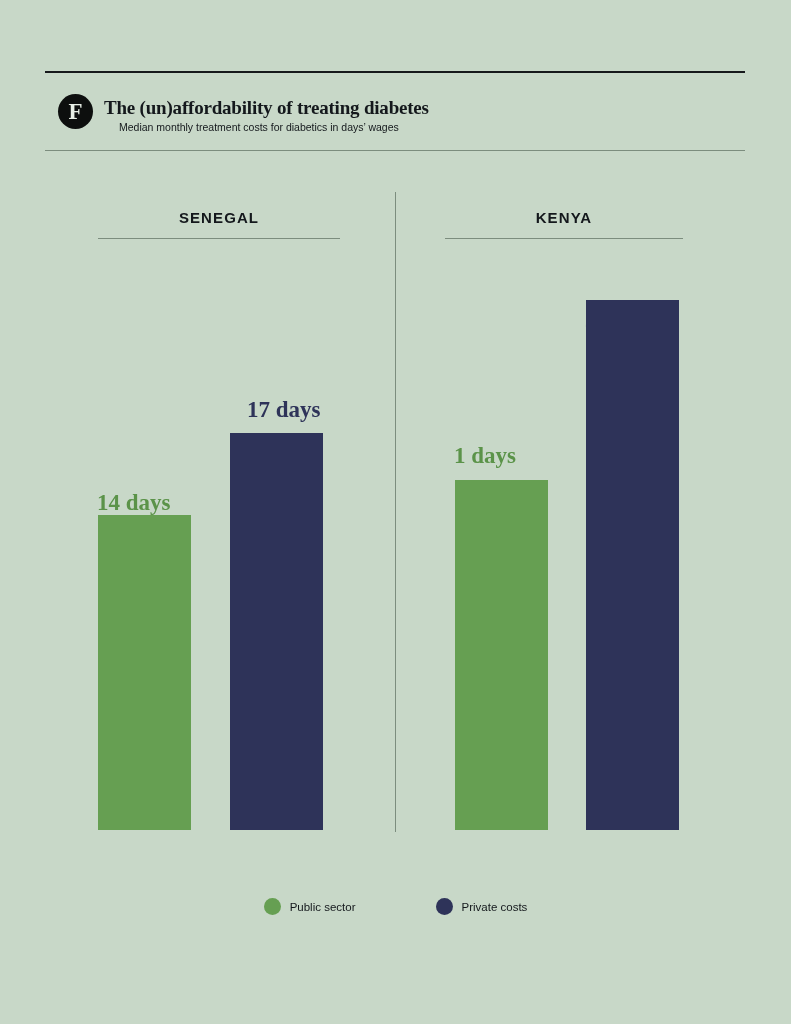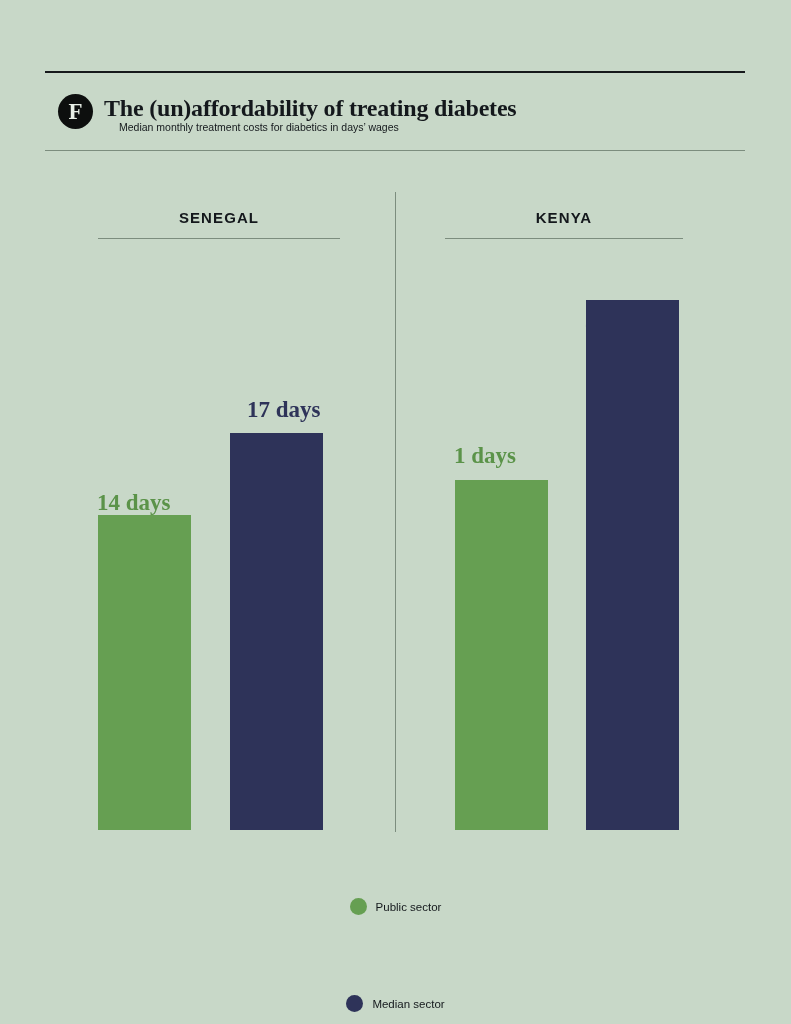--- a/index.html
+++ b/index.html
@@ -52,21 +52,21 @@
     line-height: 35px;
     text-align: center;
     letter-spacing: 0px;
   }
   .title {
     position: absolute;
     left: 104px;
     top: 96px;
     font-family: "Liberation Serif", serif;
     font-weight: bold;
-    font-size: 24px;
+    font-size: 19px;
     line-height: 24px;
     color: #14181c;
     letter-spacing: -0.2px;
     white-space: nowrap;
   }
   .subtitle {
     position: absolute;
     left: 104px;
     top: 120px;
     font-family: "Liberation Sans", sans-serif;
@@ -125,21 +125,20 @@
   
   .legend {
     position: absolute;
     left: 0;
     top: 898px;
     width: 791px;
     display: flex;
     justify-content: center;
     align-items: center;
     gap: 80px;
-    flex-direction: column;
   }
   .legend-item {
     display: flex;
     align-items: center;
     gap: 9px;
   }
   .legend-dot {
     width: 17px;
     height: 17px;
     border-radius: 50%;
@@ -189,17 +188,17 @@
   <div class="bar-label private" style="left:585px; top:264px;margin-top:43px;">21 days</div>
   <div class="bar private" style="left:586px; top:300px; width:93px; height:530px;"></div>
 
   <div class="legend">
     <div class="legend-item">
       <span class="legend-dot public"></span>
       <span class="legend-text">Public sector</span>
     </div>
     <div class="legend-item">
       <span class="legend-dot private"></span>
-      <span class="legend-text">Median sector</span>
+      <span class="legend-text">Private costs</span>
     </div>
   </div>
 
 </div>
 
 </body></html>

